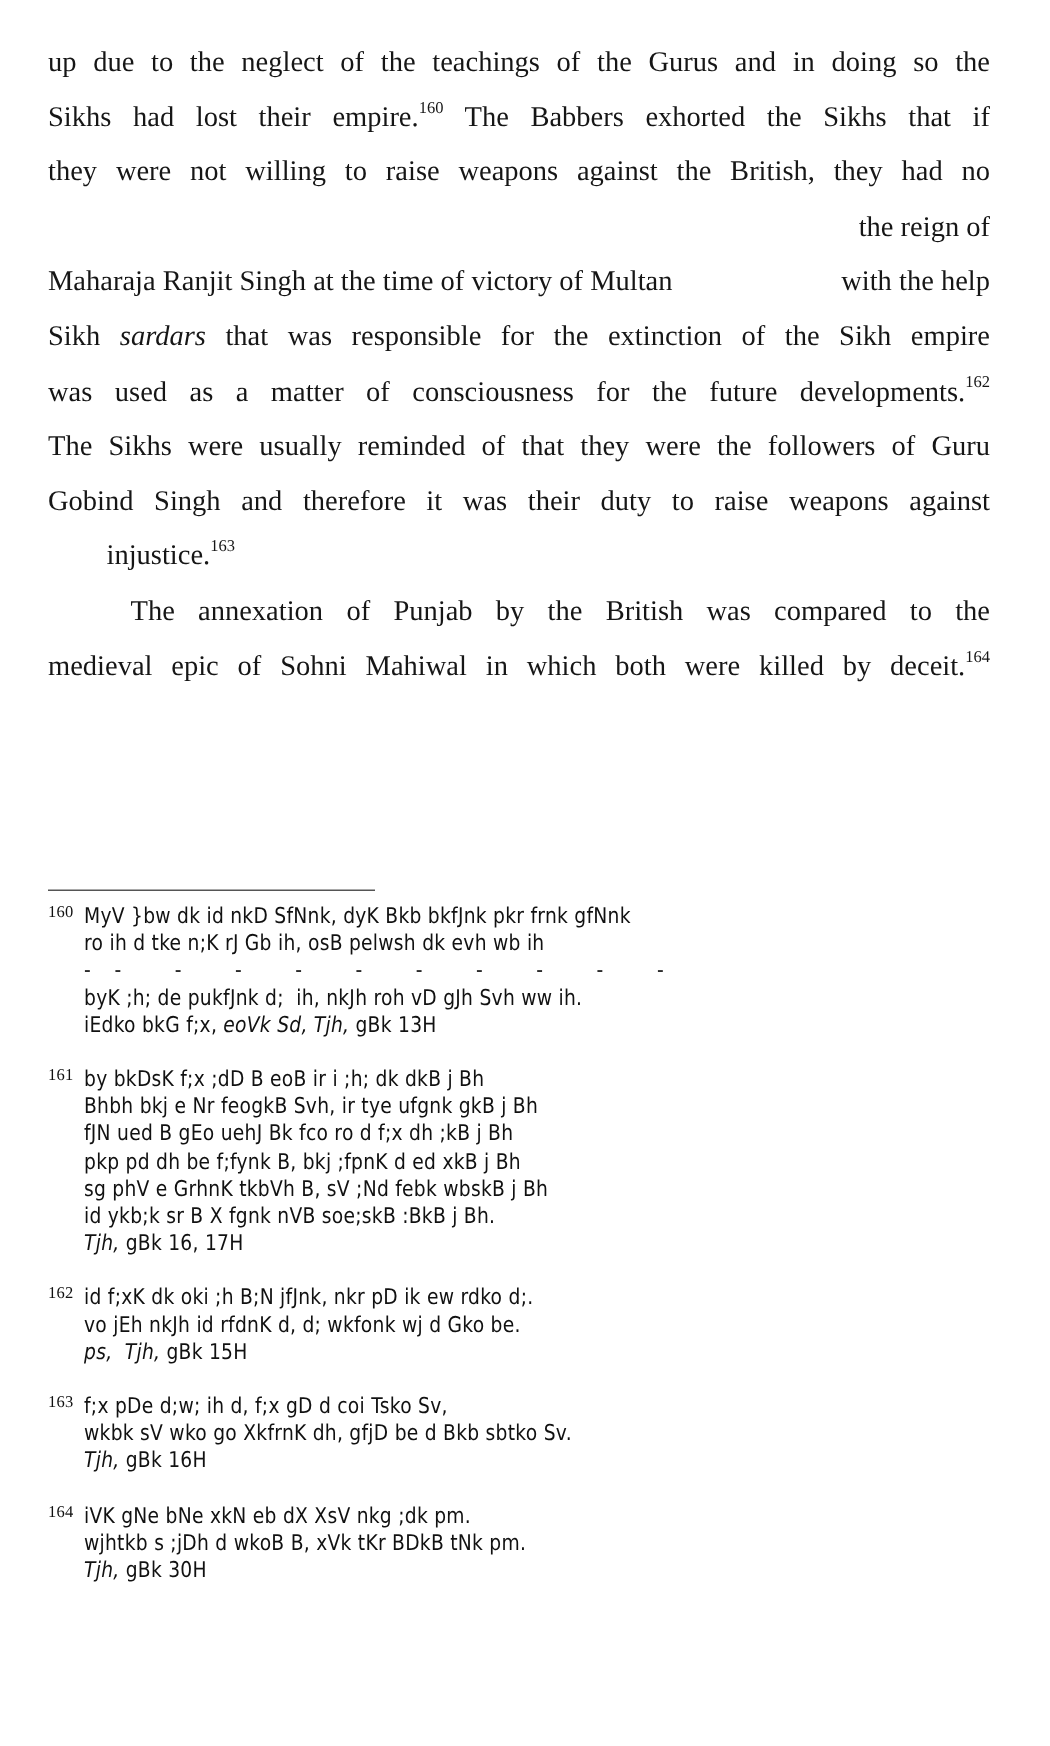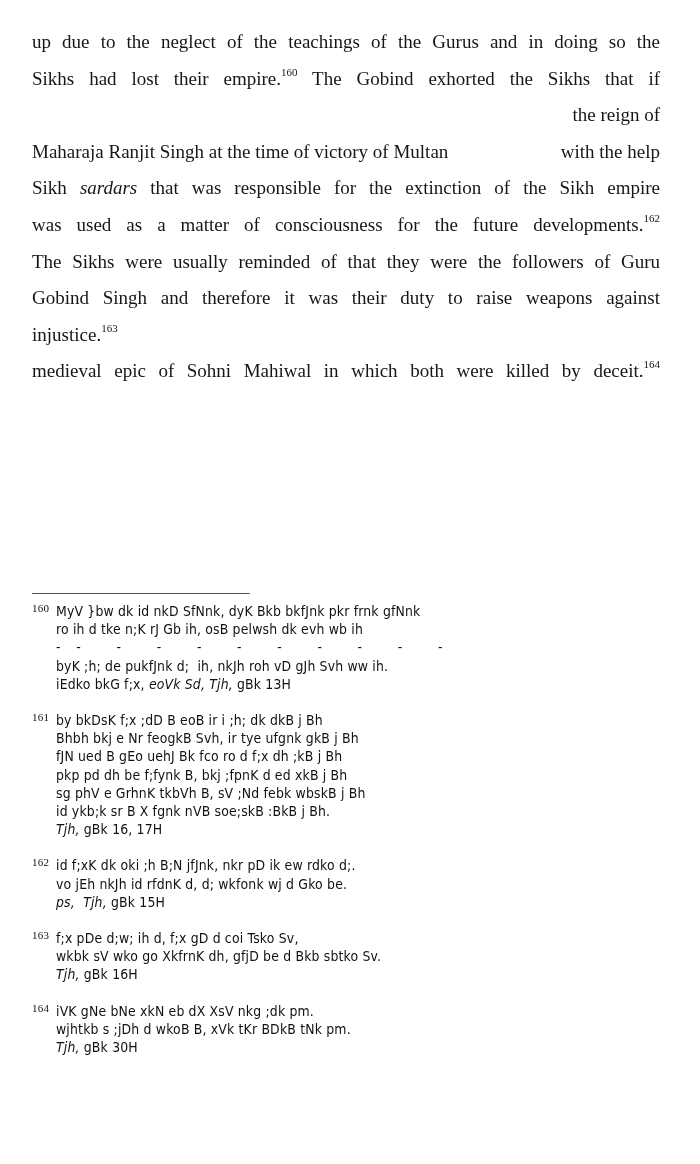--- a/index.html
+++ b/index.html
@@ -4,21 +4,21 @@
 <style>
   html, body { margin: 0; padding: 0; background: #ffffff; }
   body { width: 700px; height: 1164px; position: relative; overflow: hidden; color: #111; }
   .page { position: absolute; left: 0; top: 0; width: 700px; height: 1164px; }
   .body-text {
     position: absolute; left: 32px; width: 628px; top: 24px;
     font-family: "Liberation Serif", "DejaVu Serif", serif;
     font-size: 19px; line-height: 36.6px; color: #161616;
   }
   .line { display: block; white-space: nowrap; text-align: justify; text-align-last: justify; height: 36.6px; }
-  .line.last { text-align-last: left; }
+  .line.last { text-align-last: left; margin-left: 39px; }
   .line.indent { padding-left: 55px; }
   sup { font-size: 11px; line-height: 0; vertical-align: 9px; }
   .rule { position: absolute; left: 32px; top: 593px; width: 218px; height: 1px; background: #555; }
   .footnotes {
     position: absolute; left: 32px; top: 602px; width: 640px;
     font-family: "DejaVu Sans", "Liberation Sans", sans-serif;
     font-size: 14.5px; line-height: 18.2px; color: #111;
     letter-spacing: 0.2px;
   }
   .fn { position: relative; padding-left: 24px; margin-bottom: 18px; }
@@ -27,28 +27,30 @@
   .fn .fl.dashes { letter-spacing: 0; }
   .it { font-style: italic; }
 </style>
 </head>
 <body>
 
 <div class="page">
 
   <div class="body-text">
     <span class="line"><span>up due to the neglect of the teachings of the Gurus and in doing so the</span></span>
-    <span class="line"><span>Sikhs had lost their empire.</span><sup>160</sup> <span>  The Gobind exhorted the Sikhs that if</span></span>
+    <span class="line"><span>Sikhs had lost their empire.</span><sup>160</sup> <span>  The Babbers exhorted the Sikhs that if</span></span>
+    <span class="line"><span>they were not willing to raise weapons against the British, they had no</span></span>
     <span class="line" style="text-align-last:auto;"><span style="float:right">the reign of</span></span>
     <span class="line" style="text-align-last:auto;"><span>Maharaja Ranjit Singh at the time of victory of Multan</span><span style="float:right">with the help</span></span>
     <span class="line"><span>Sikh </span><i>sardars</i><span> that was responsible for the extinction of the Sikh empire</span></span>
     <span class="line"><span>was used as a matter of consciousness for the future developments.</span><sup>162</sup></span>
     <span class="line"><span>The Sikhs were usually reminded of that they were the followers of Guru</span></span>
     <span class="line"><span>Gobind Singh and therefore it was their duty to raise weapons against</span></span>
     <span class="line last"><span>injustice.</span><sup>163</sup></span>
+    <span class="line indent"><span>The annexation of Punjab by the British was compared to the</span></span>
     <span class="line"><span>medieval epic of Sohni Mahiwal in which both were killed by deceit.</span><sup>164</sup></span>
   </div>
 
   <div class="rule"></div>
 
   <div class="footnotes">
     <div class="fn">
       <span class="num">160</span>
       <span class="fl">MyV }bw dk id nkD SfNnk, dyK Bkb bkfJnk pkr frnk gfNnk</span>
       <span class="fl">ro ih d tke n;K rJ Gb ih, osB pelwsh dk evh wb ih</span>

